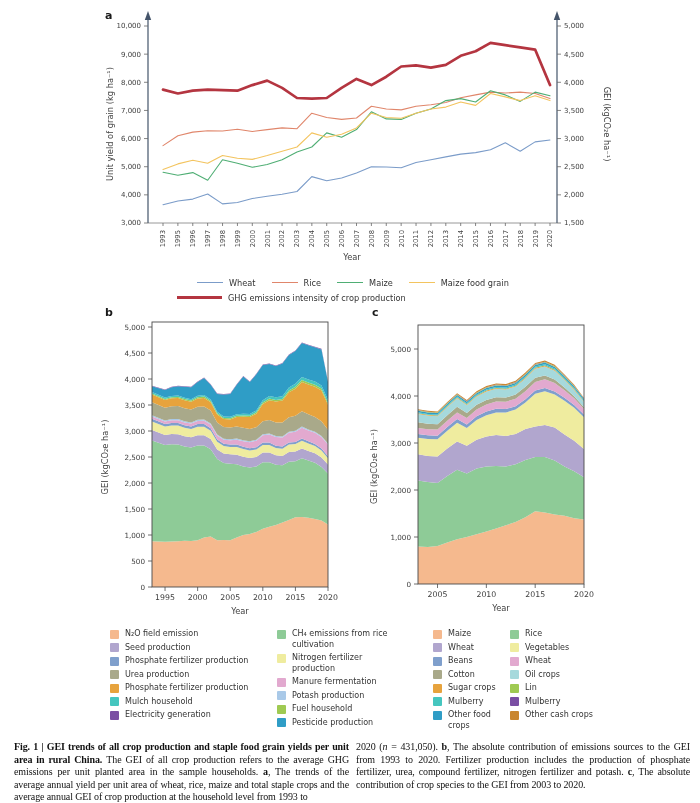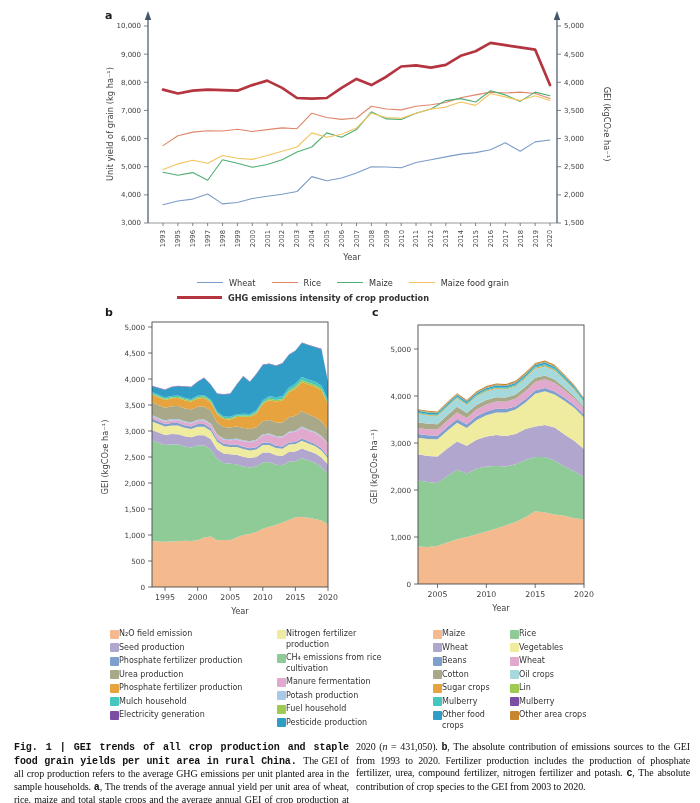--- a/index.html
+++ b/index.html
@@ -5,32 +5,32 @@
   html,body{margin:0;padding:0;background:#ffffff;}
   body{width:700px;height:803px;position:relative;overflow:hidden;
        font-family:"DejaVu Sans",sans-serif;color:#333;}
   .plabel{position:absolute;font-size:11px;font-weight:bold;color:#1a1a1a;
           font-family:"DejaVu Sans",sans-serif;}
   svg{position:absolute;overflow:visible;}
   svg text{font-family:"DejaVu Sans",sans-serif;fill:#404040;}
   
   .legendA{position:absolute;left:177px;top:276px;width:420px;font-size:8.2px;color:#333;}
   .legendA .lrow1{display:flex;gap:16px;padding-left:20px;align-items:center;height:13px;}
-  .legendA .lrow2{display:flex;gap:0;align-items:center;height:13px;margin-top:2px;font-weight:bold;}
+  .legendA .lrow2{display:flex;gap:0;align-items:center;height:13px;margin-top:2px;}
   .litem{display:inline-flex;align-items:center;gap:6px;white-space:nowrap;}
   .lline{display:inline-block;width:26px;height:0;border-top:1.2px solid #888;}
   .lline.thick{width:45px;border-top-width:3px;}
   
   .leg{position:absolute;font-size:8px;line-height:10.5px;color:#333;}
-  .leg .item{display:flex;align-items:flex-start;margin-bottom:3px;}
+  .leg .item{display:flex;align-items:flex-start;gap:6px;margin-bottom:3px;}
   .leg .sw{flex:0 0 auto;width:9px;height:9px;border-radius:1px;margin-top:0.5px;}
   
   .cap{position:absolute;font-family:"Liberation Serif",serif;font-size:10px;
        line-height:12.6px;color:#111;text-align:justify;letter-spacing:-0.1px;}
-  .cap b{font-weight:bold;font-family:Liberation Mono, monospace;}
+  .cap b{font-weight:bold;}
   .cap i{font-style:italic;}
 </style>
 </head>
 <body>
 
 <div class="fig">
 
   <div class="plabel" style="left:105px;top:9px">a</div>
   <svg id="chart-a" style="left:0;top:0" width="700" height="272">
       <line x1="148" y1="223" x2="557" y2="223" stroke="#8c8c8c" stroke-width="0.9"></line>
@@ -281,28 +281,28 @@
         <span class="sw" style="background: rgb(69, 198, 191);"></span>
         <span>Mulch household</span>
       </div>
       <div class="item">
         <span class="sw" style="background: rgb(122, 79, 163);"></span>
         <span>Electricity generation</span>
       </div>
     </div>
   <div id="legend-b2" class="leg" style="left:277px;top:629px;width:112px">
       <div class="item">
+        <span class="sw" style="background: rgb(142, 203, 151);"></span>
+        <span>CH₄ emissions from rice cultivation</span>
+      </div>
+      <div class="item">
         <span class="sw" style="background: rgb(239, 236, 159);"></span>
         <span>Nitrogen fertilizer production</span>
       </div>
       <div class="item">
-        <span class="sw" style="background: rgb(142, 203, 151);"></span>
-        <span>CH₄ emissions from rice cultivation</span>
-      </div>
-      <div class="item">
         <span class="sw" style="background: rgb(226, 169, 207);"></span>
         <span>Manure fermentation</span>
       </div>
       <div class="item">
         <span class="sw" style="background: rgb(169, 201, 232);"></span>
         <span>Potash production</span>
       </div>
       <div class="item">
         <span class="sw" style="background: rgb(159, 202, 82);"></span>
         <span>Fuel household</span>
@@ -362,20 +362,20 @@
       <div class="item">
         <span class="sw" style="background: rgb(159, 202, 82);"></span>
         <span>Lin</span>
       </div>
       <div class="item">
         <span class="sw" style="background: rgb(122, 79, 163);"></span>
         <span>Mulberry</span>
       </div>
       <div class="item">
         <span class="sw" style="background: rgb(201, 134, 47);"></span>
-        <span>Other area crops</span>
+        <span>Other cash crops</span>
       </div>
     </div>
 
   <div id="cap1" class="cap" style="left:14px;top:741px;width:335px"><b>Fig. 1 | GEI trends of all crop production and staple food grain yields per unit area in rural China. </b><span>The GEI of all crop production refers to the average GHG emissions per unit planted area in the sample households. </span><b>a</b><span>, The trends of the average annual yield per unit area of wheat, rice, maize and total staple crops and the average annual GEI of crop production at the household level from 1993 to</span></div>
   <div id="cap2" class="cap" style="left:356px;top:741px;width:334px"><span>2020 (</span><i>n</i><span> = 431,050). </span><b>b</b><span>, The absolute contribution of emissions sources to the GEI from 1993 to 2020. Fertilizer production includes the production of phosphate fertilizer, urea, compound fertilizer, nitrogen fertilizer and potash. </span><b>c</b><span>, The absolute contribution of crop species to the GEI from 2003 to 2020.</span></div>
 
 </div>
 
 </body></html>

